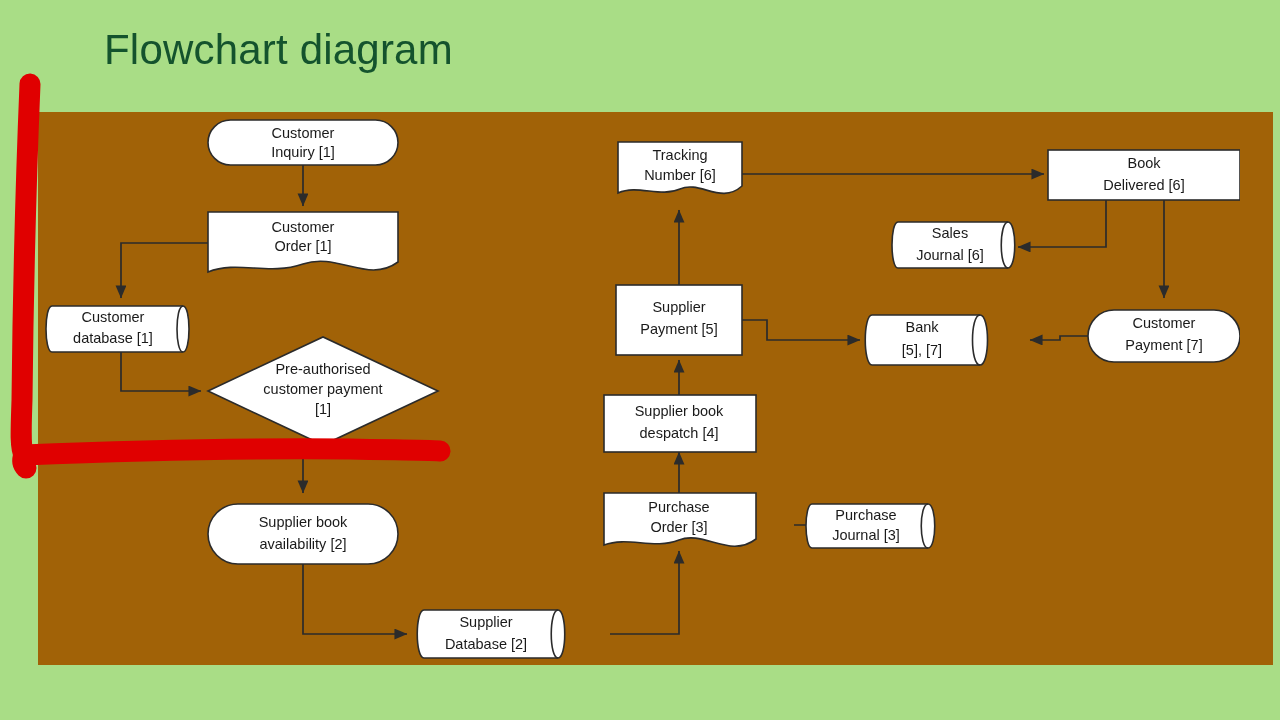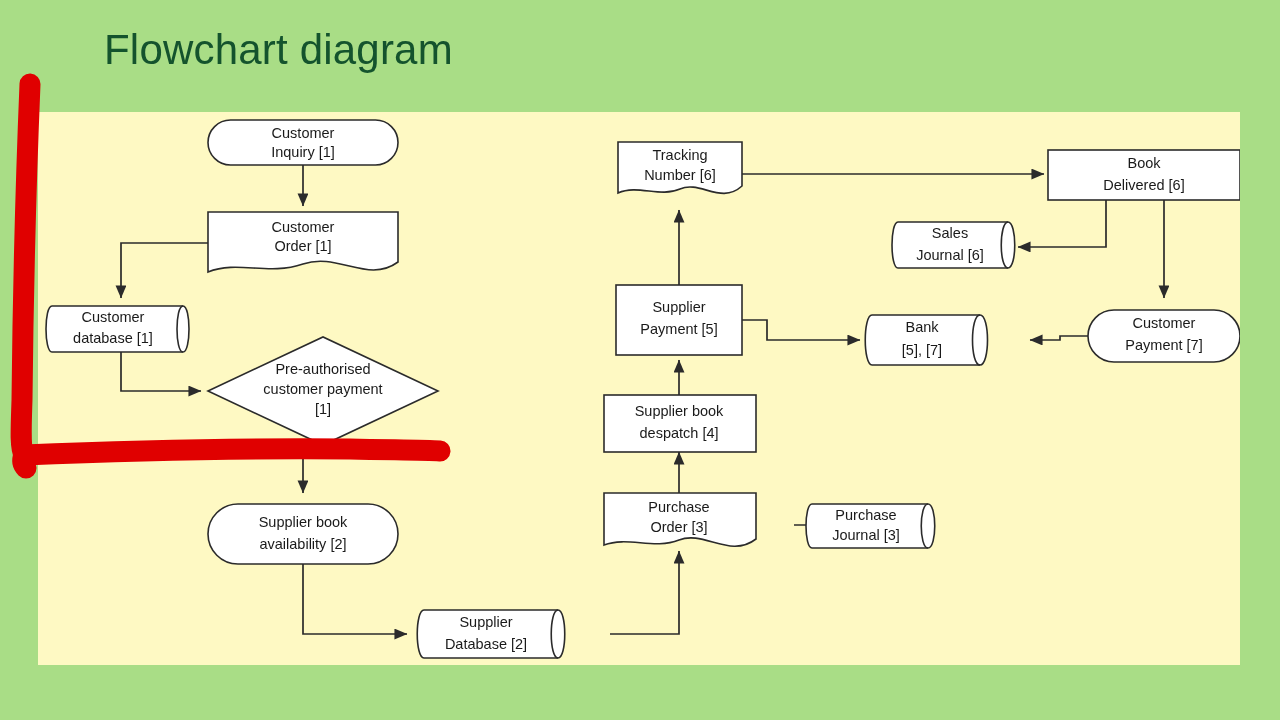--- a/index.html
+++ b/index.html
@@ -33,21 +33,22 @@
     letter-spacing: 0.2px;
     white-space: nowrap;
     margin-left: 12px;
   }
   #diagram-panel {
     position: absolute;
     left: 38px;
     top: 112px;
     width: 1202px;
     height: 553px;
-    background: #fef9c3;
+    background: #a16207;
+    padding-left: 33px;
   }
   #diagram-svg {
     position: absolute;
     left: 0; top: 0;
     width: 1202px;
     height: 553px;
     display: block;
   }
   #annotation-layer {
     position: absolute;

